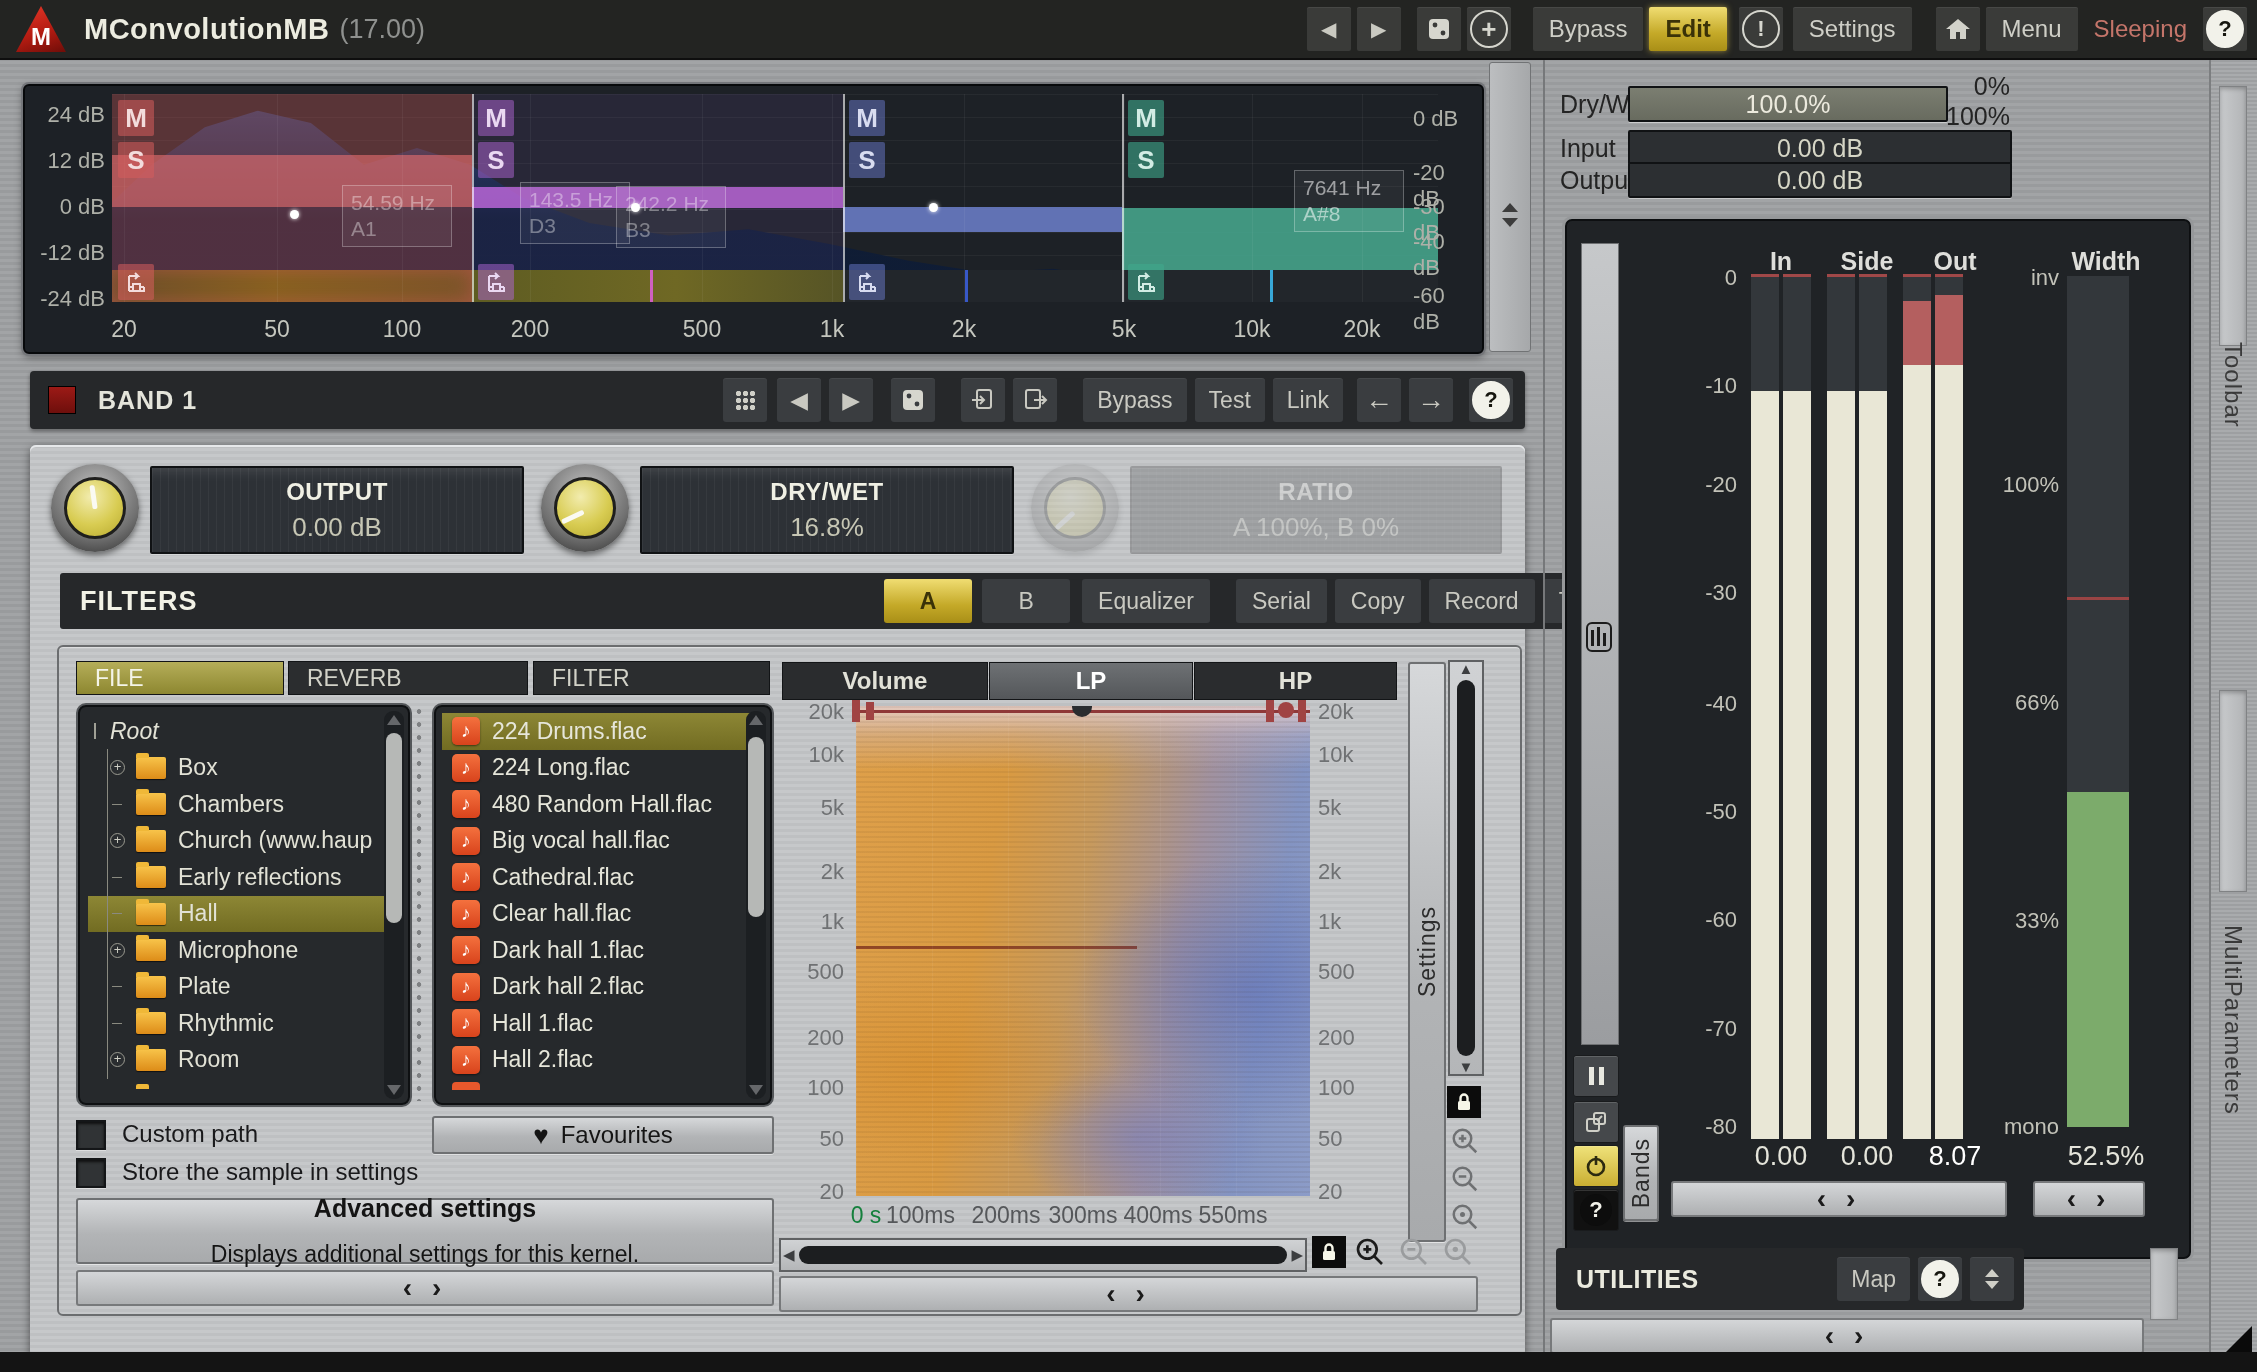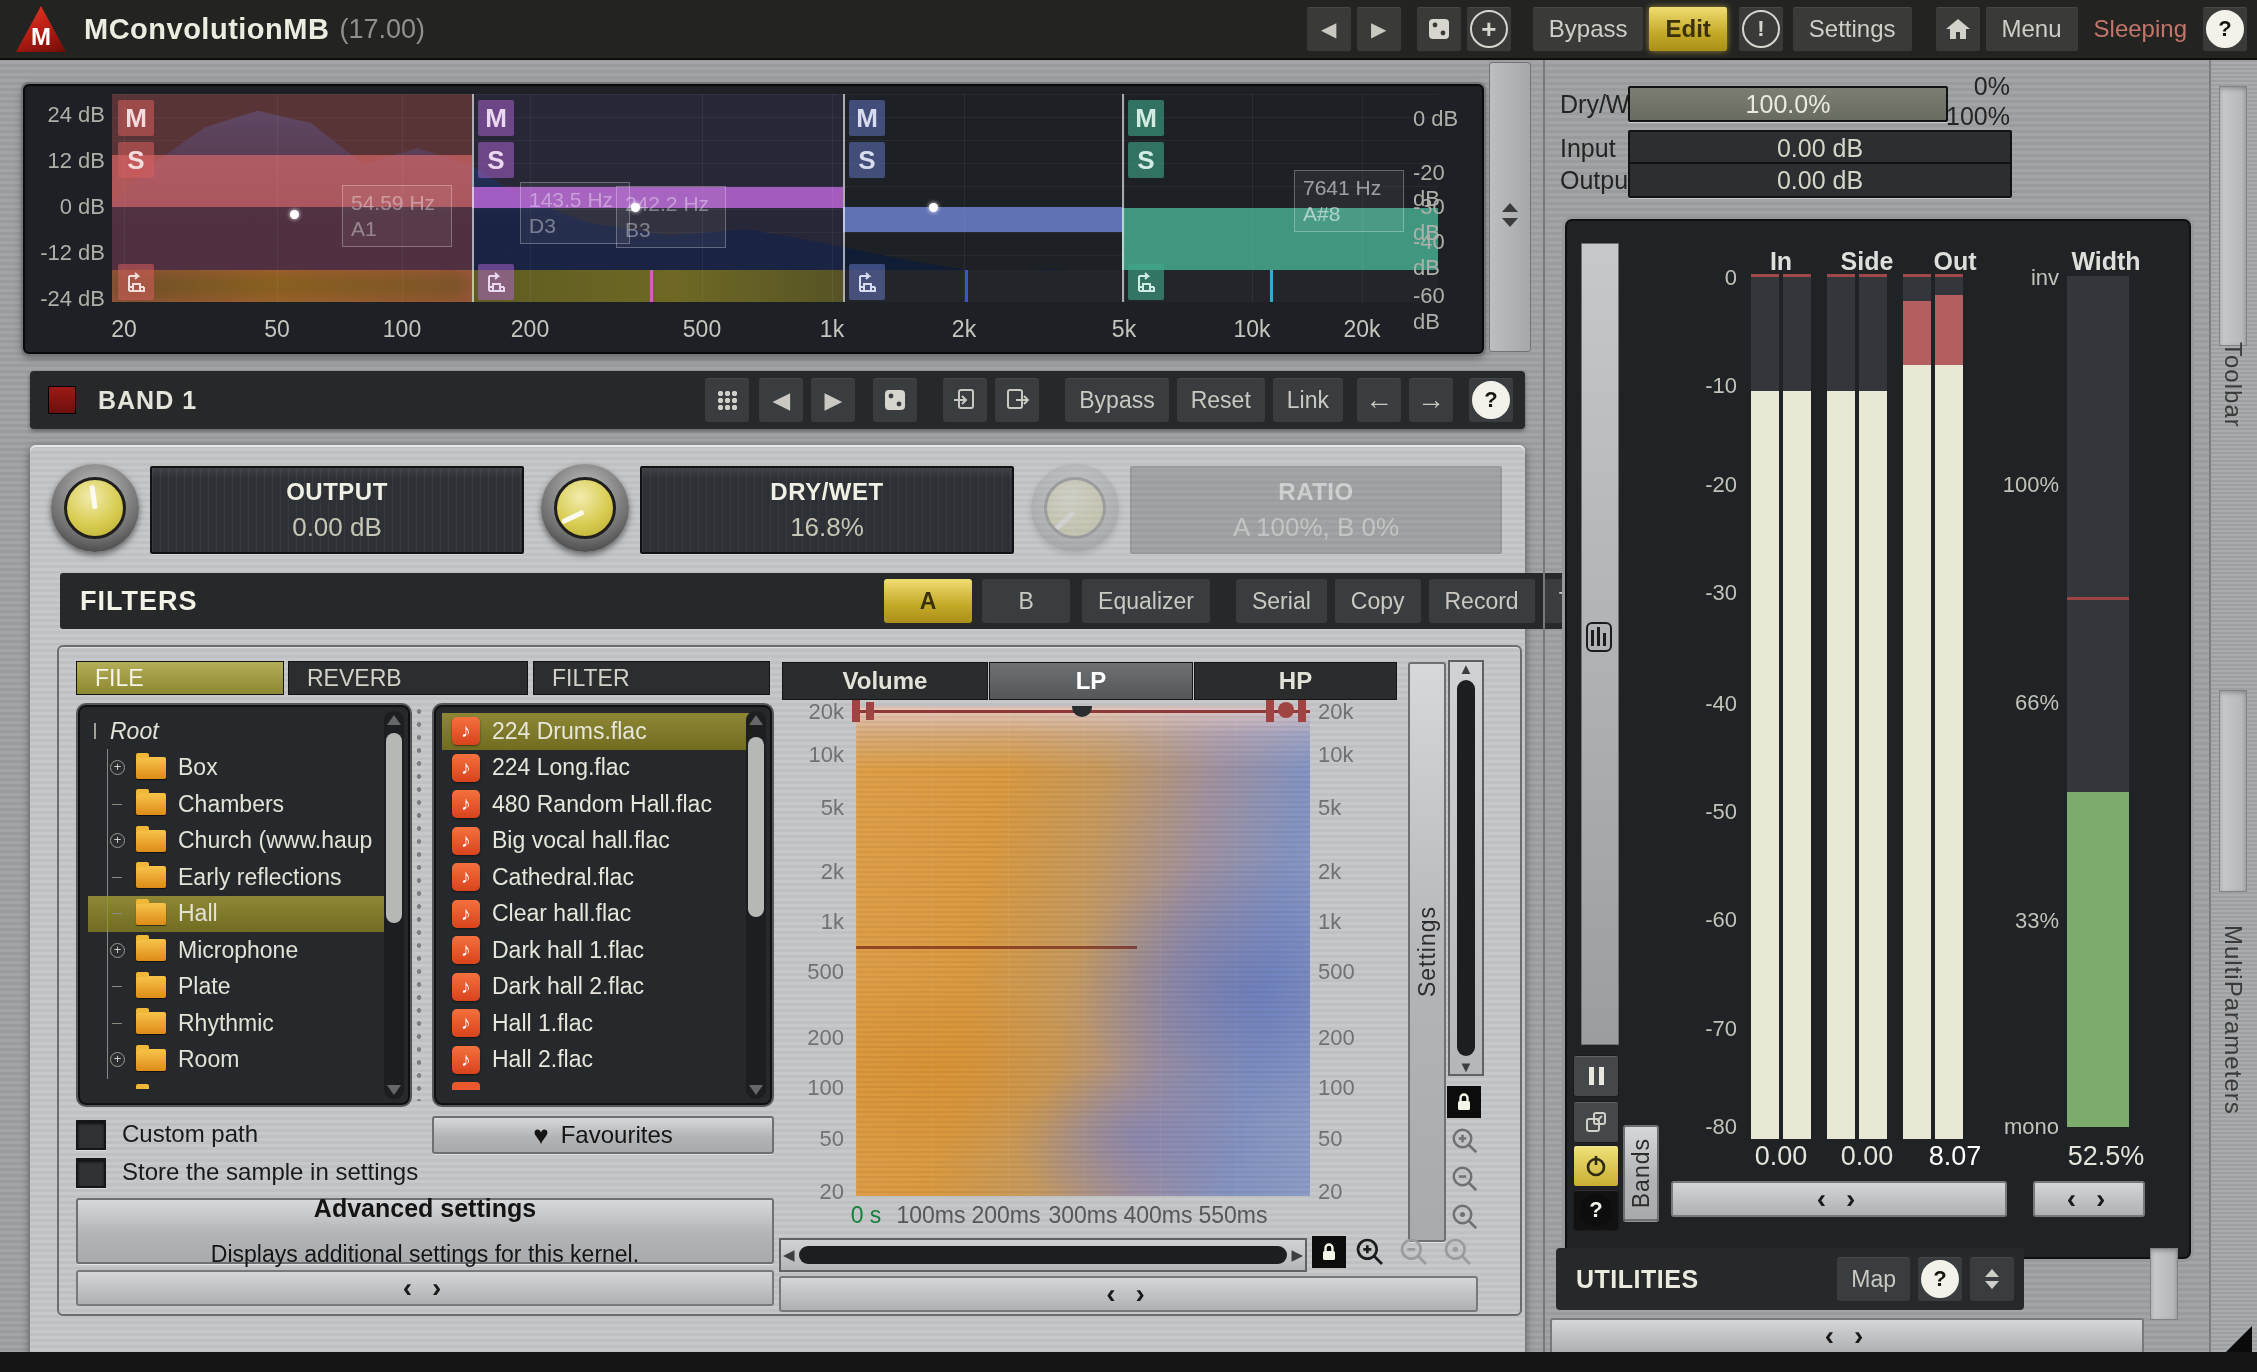--- a/index.html
+++ b/index.html
@@ -336,21 +336,21 @@
     <div style="width:8px"></div>
   <div class="bbtn sq">
     <svg width="26" height="26" viewBox="0 0 26 26">
         <rect x="4" y="3" width="14" height="18" rx="2" fill="none" stroke="#c9c9c1" stroke-width="2"></rect>
         <path d="M12 13 h12 M20 9 l4 4 -4 4" stroke="#c9c9c1" stroke-width="2" fill="none"></path>
       </svg>
   </div>
     <div style="width:26px"></div>
   <div class="bbtn">Bypass</div>
     <div style="width:8px"></div>
-  <div class="bbtn">Reset</div>
+  <div class="bbtn">Test</div>
     <div style="width:8px"></div>
   <div class="bbtn">Link</div>
     <div style="width:14px"></div>
   <div class="bbtn sq" style="font-size:28px">←</div>
     <div style="width:8px"></div>
   <div class="bbtn sq" style="font-size:28px">→</div>
     <div style="width:16px"></div>
   <div class="bbtn sq">
       <span class="circ fill">?</span>
     </div>
@@ -774,17 +774,17 @@
 <div class="irlab abs" style="position: absolute; left: 1318px; top: 959px; width: 62px;">500</div>
 <div class="irlab abs" style="position: absolute; left: 782px; top: 1025px; width: 62px; text-align: right;">200</div>
 <div class="irlab abs" style="position: absolute; left: 1318px; top: 1025px; width: 62px;">200</div>
 <div class="irlab abs" style="position: absolute; left: 782px; top: 1075px; width: 62px; text-align: right;">100</div>
 <div class="irlab abs" style="position: absolute; left: 1318px; top: 1075px; width: 62px;">100</div>
 <div class="irlab abs" style="position: absolute; left: 782px; top: 1126px; width: 62px; text-align: right;">50</div>
 <div class="irlab abs" style="position: absolute; left: 1318px; top: 1126px; width: 62px;">50</div>
 <div class="irlab abs" style="position: absolute; left: 782px; top: 1179px; width: 62px; text-align: right;">20</div>
 <div class="irlab abs" style="position: absolute; left: 1318px; top: 1179px; width: 62px;">20</div>
 <div class="abs" style="position: absolute; left: 821px; top: 1202px; width: 90px; text-align: center; font-size: 23px; color: #15803d;">0 s</div>
-<div class="abs" style="position: absolute; left: 886px; top: 1202px; width: 90px; text-align: center; font-size: 23px; color: rgb(85, 87, 90);">100ms</div>
+<div class="abs" style="position: absolute; left: 886px; top: 1202px; width: 90px; font-size: 23px; color: rgb(85, 87, 90);">100ms</div>
 <div class="abs" style="position: absolute; left: 961px; top: 1202px; width: 90px; text-align: center; font-size: 23px; color: rgb(85, 87, 90);">200ms</div>
 <div class="abs" style="position: absolute; left: 1038px; top: 1202px; width: 90px; text-align: center; font-size: 23px; color: rgb(85, 87, 90);">300ms</div>
 <div class="abs" style="position: absolute; left: 1113px; top: 1202px; width: 90px; text-align: center; font-size: 23px; color: rgb(85, 87, 90);">400ms</div>
 <div class="abs" style="position: absolute; left: 1188px; top: 1202px; width: 90px; text-align: center; font-size: 23px; color: rgb(85, 87, 90);">550ms</div>
 
 </body></html>

